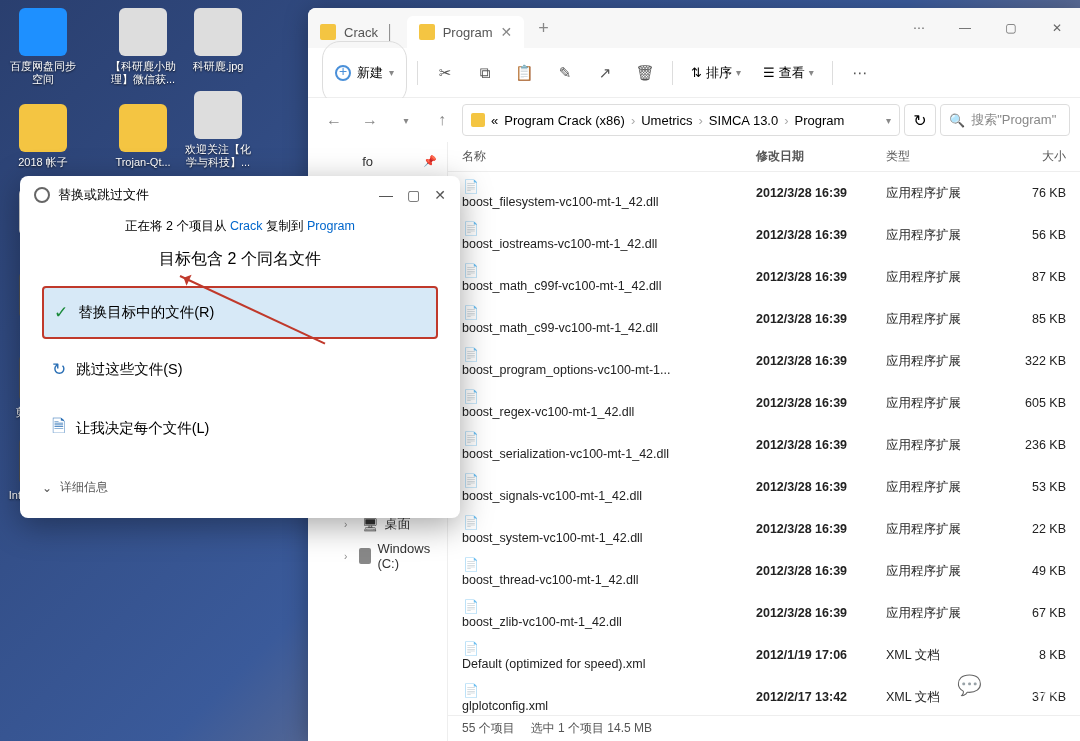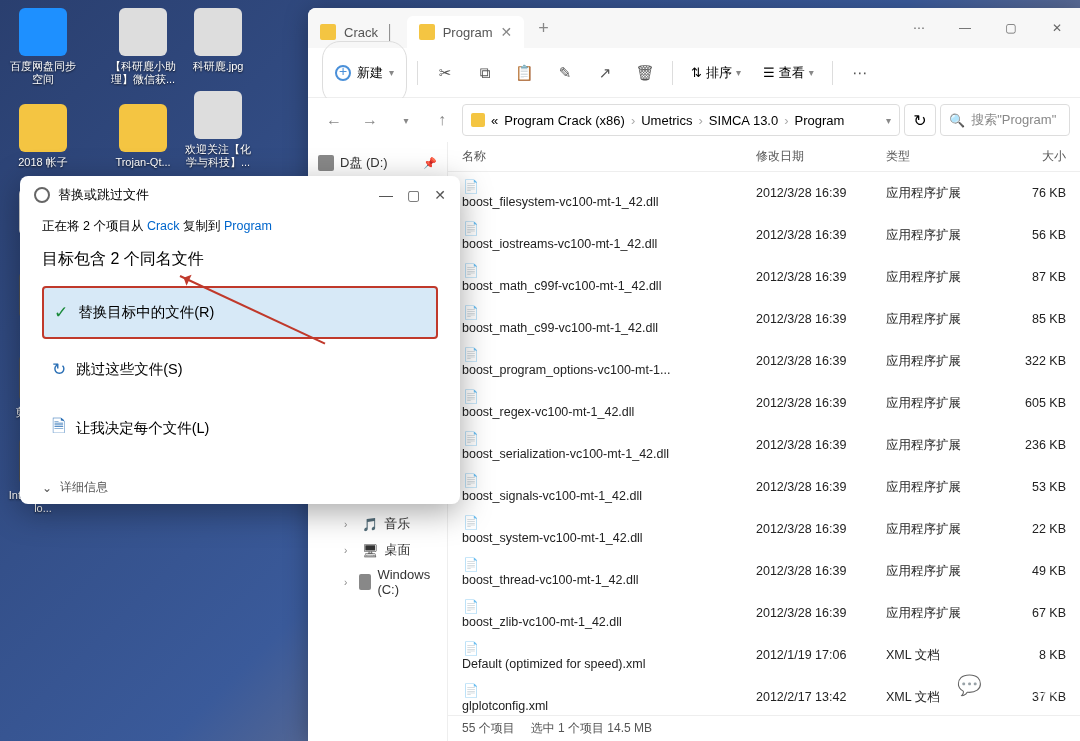--- a/index.html
+++ b/index.html
@@ -51,32 +51,32 @@
 .side-ico.disk { background: #888; border-radius: 2px; }
 .side-ico.cloud { background: #4a90d9; border-radius: 50%; }
 .side-ico.pc { background: #4a90d9; border-radius: 2px; }
 .side-arrow { color: #888; font-size: 10px; width: 12px; }
 .side-pin { color: #aaa; margin-left: auto; font-size: 11px; }
 .side-sub { padding-left: 36px; }
 
 .filepane { flex: 1; display: flex; flex-direction: column; overflow: hidden; }
 .file-head { display: flex; padding: 6px 14px; font-size: 12px; color: #555; border-bottom: 1px solid #eee; }
 .col-name { flex: 1.6; }
-.col-date { width: 130px; }
+.col-date { width: 130px; font-weight: bold; }
 .col-type { width: 100px; }
 .col-size { width: 80px; text-align: right; }
 .file-list { flex: 1; overflow-y: auto; }
 .file-row { display: flex; align-items: center; padding: 5px 14px; font-size: 12.5px; color: #222; cursor: pointer; }
 .file-ico { width: 18px; height: 18px; margin-right: 6px; display: flex; align-items: center; justify-content: center; font-size: 13px; }
 .ico-dll { color: #888; }
 .ico-xml { color: #d46; }
 .status-bar { height: 26px; display: flex; align-items: center; padding: 0 14px; gap: 16px; font-size: 12px; color: #555; border-top: 1px solid #eee; }
 
 
-.dialog { position: absolute; left: 20px; top: 176px; width: 440px; background: #fff; border-radius: 8px; box-shadow: 0 8px 32px rgba(0,0,0,0.35); padding-bottom: 8px; z-index: 10; }
+.dialog { position: absolute; left: 20px; top: 176px; width: 440px; background: #fff; border-radius: 8px; box-shadow: 0 8px 32px rgba(0,0,0,0.35); padding-bottom: 22px; z-index: 10; text-align: center; }
 .dlg-title { display: flex; align-items: center; padding: 10px 14px; gap: 8px; font-size: 13px; }
 .dlg-ico { width: 16px; height: 16px; border: 2px solid #666; border-radius: 50%; }
 .dlg-controls { margin-left: auto; display: flex; gap: 14px; color: #555; }
 .dlg-controls span { cursor: pointer; font-size: 14px; }
 .dlg-body { padding: 4px 22px; }
 .dlg-copyline { font-size: 12.5px; margin-bottom: 14px; }
 .dlg-copyline .src { color: #0066cc; }
 .dlg-head { font-size: 16px; margin-bottom: 16px; }
 .dlg-option { display: flex; align-items: center; gap: 10px; padding: 14px 10px; cursor: pointer; font-size: 14.5px; border-radius: 4px; margin-bottom: 6px; }
 .dlg-option.highlight { background: #d7e9f7; border: 2px solid #c0392b; }
@@ -219,25 +219,20 @@
     <span class="refresh-btn">↻</span>
     <div class="search-box">
       <span>🔍</span>
       <span>搜索"Program"</span>
     </div>
   </div>
 
   <div class="content">
     <div class="sidebar">
       <div class="side-item">
-          <span class="side-ico disk"></span>
-          <span>D盘 (D:)</span>
-          <span class="side-pin">📌</span>
-        </div>
-      <div class="side-item">
           <span style="margin-left:auto">fo</span>
           <span class="side-pin">📌</span>
         </div>
       <div class="side-item">
           <span style="margin-left:auto">安装</span>
           <span class="side-pin">📌</span>
         </div>
       <div class="side-item">
           <span style="margin-left:auto">De</span>
           <span class="side-pin">📌</span>

